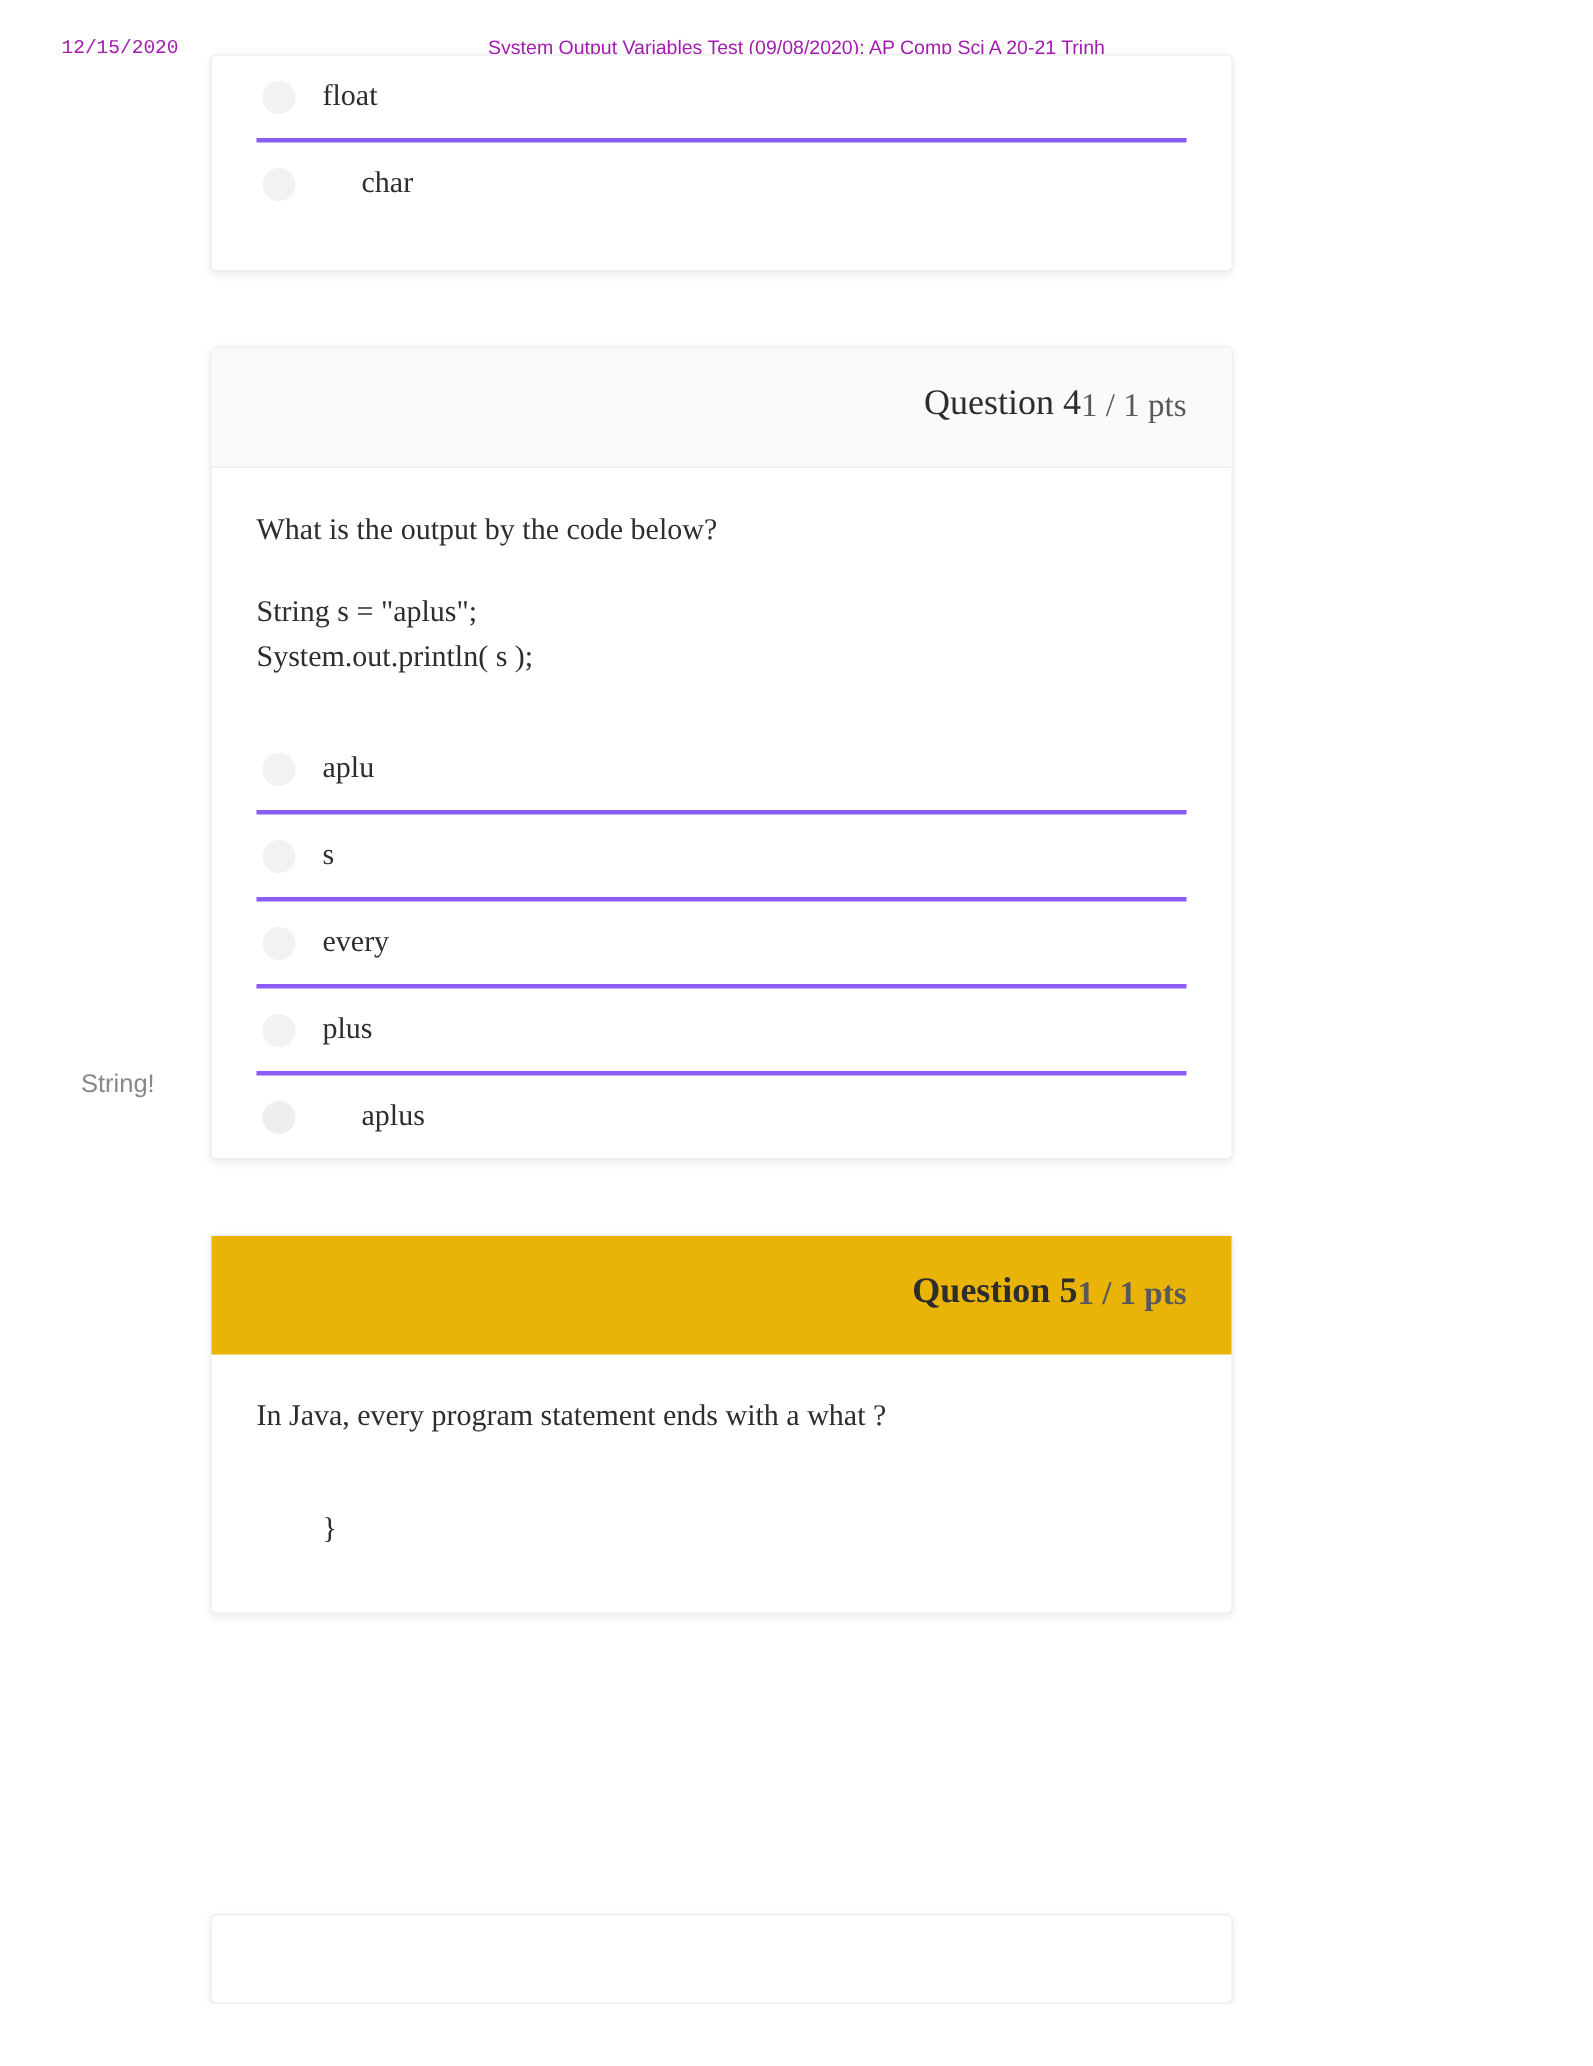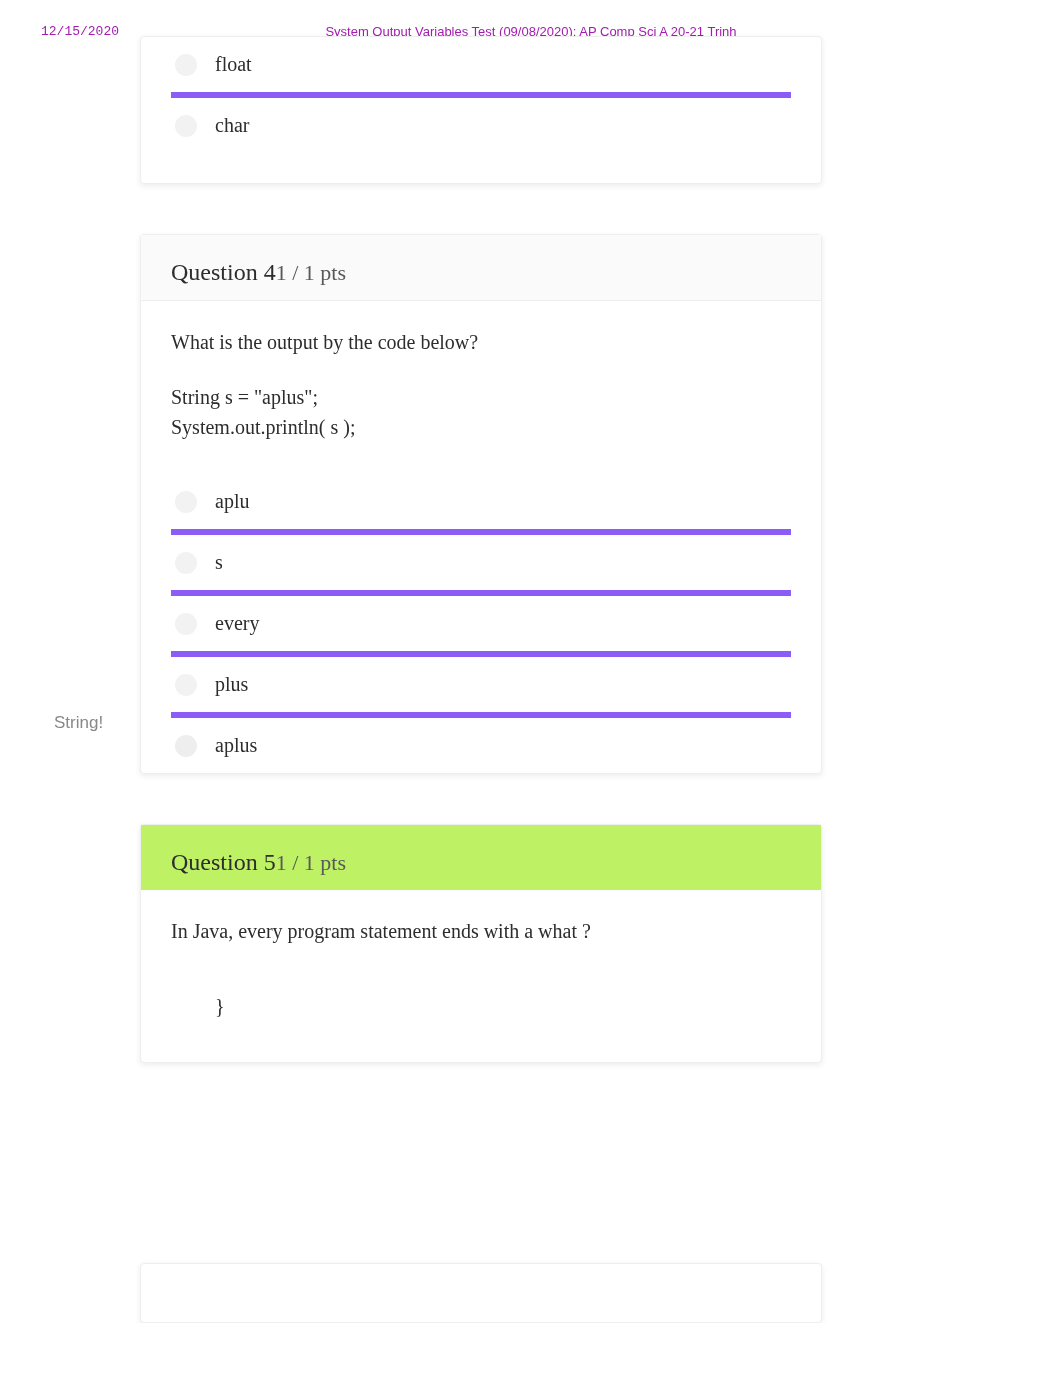--- a/index.html
+++ b/index.html
@@ -53,53 +53,55 @@
       border-radius: 4px;
       padding-bottom: 30px;
     }
     .options-list {
       padding: 0 30px;
     }
     .option-row {
       display: flex;
       align-items: center;
       padding: 16px 0;
-      border-bottom: 6px solid #8b5cf6;
+      border-bottom: 3px solid #8b5cf6;
       position: relative;
     }
     .option-row:last-child {
       border-bottom: none;
+      gap: 26px;
     }
     .radio-circle {
       width: 22px;
       height: 22px;
       border-radius: 50%;
       background: #f2f2f2;
       flex-shrink: 0;
       margin-right: 18px;
       margin-left: 4px;
     }
     .radio-circle.selected {
       background: #eeeeee;
     }
     .option-text {
       font-size: 20px;
       color: #2d2d2d;
     }
     .question-header {
       display: flex;
-      justify-content: flex-start;
+      justify-content: flex-end;
       align-items: center;
-      padding: 24px 30px 14px 30px;
+      padding: 24px 30px 28px 30px;
       border-bottom: 1px solid #eee;
       background: #fafafa;
     }
     .question-header.plain {
-      background: #bef264;
+      background: #eab308;
       border-bottom: none;
+      font-weight: bold;
     }
     .question-title {
       font-size: 24px;
       color: #2d2d2d;
     }
     .points {
       font-size: 22px;
       color: #595959;
     }
     .question-body {

